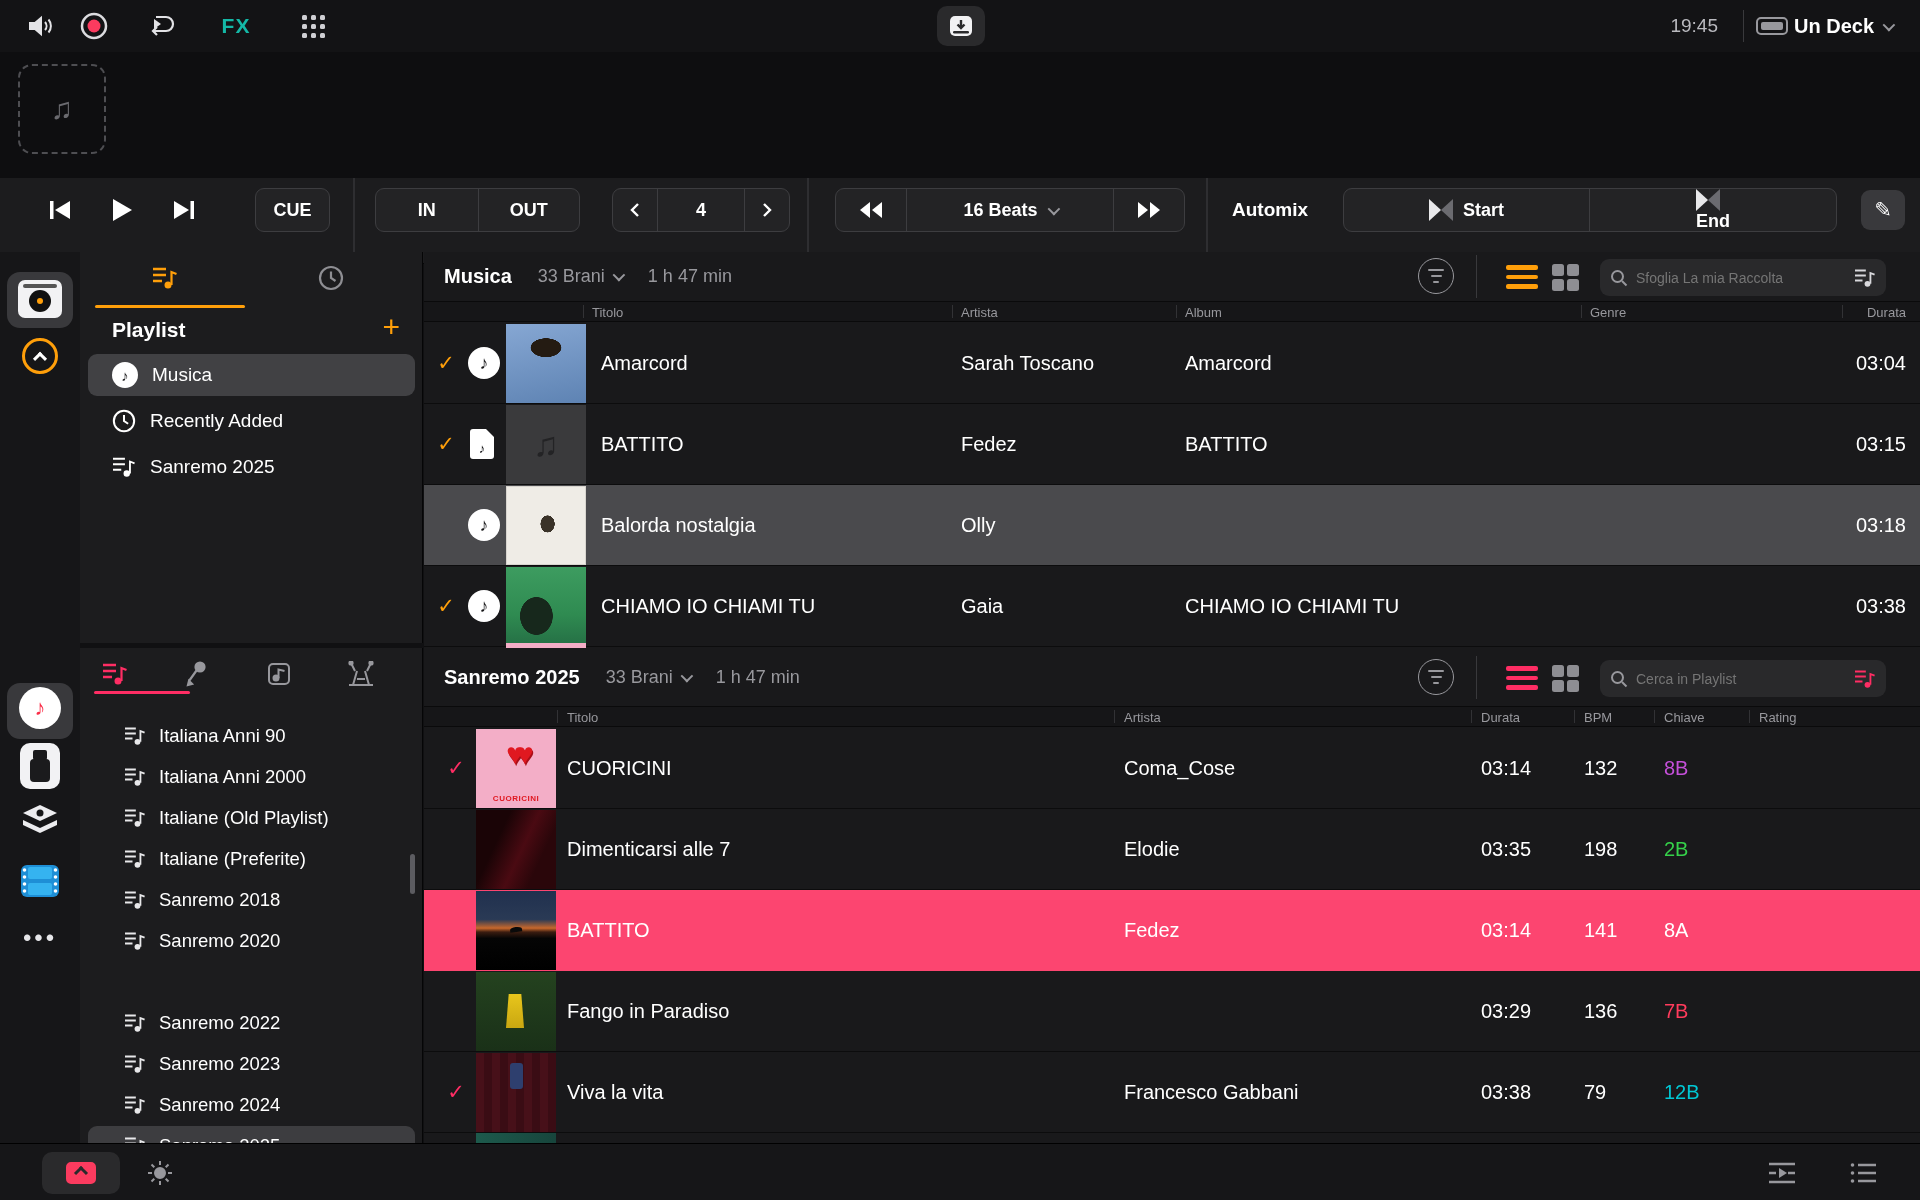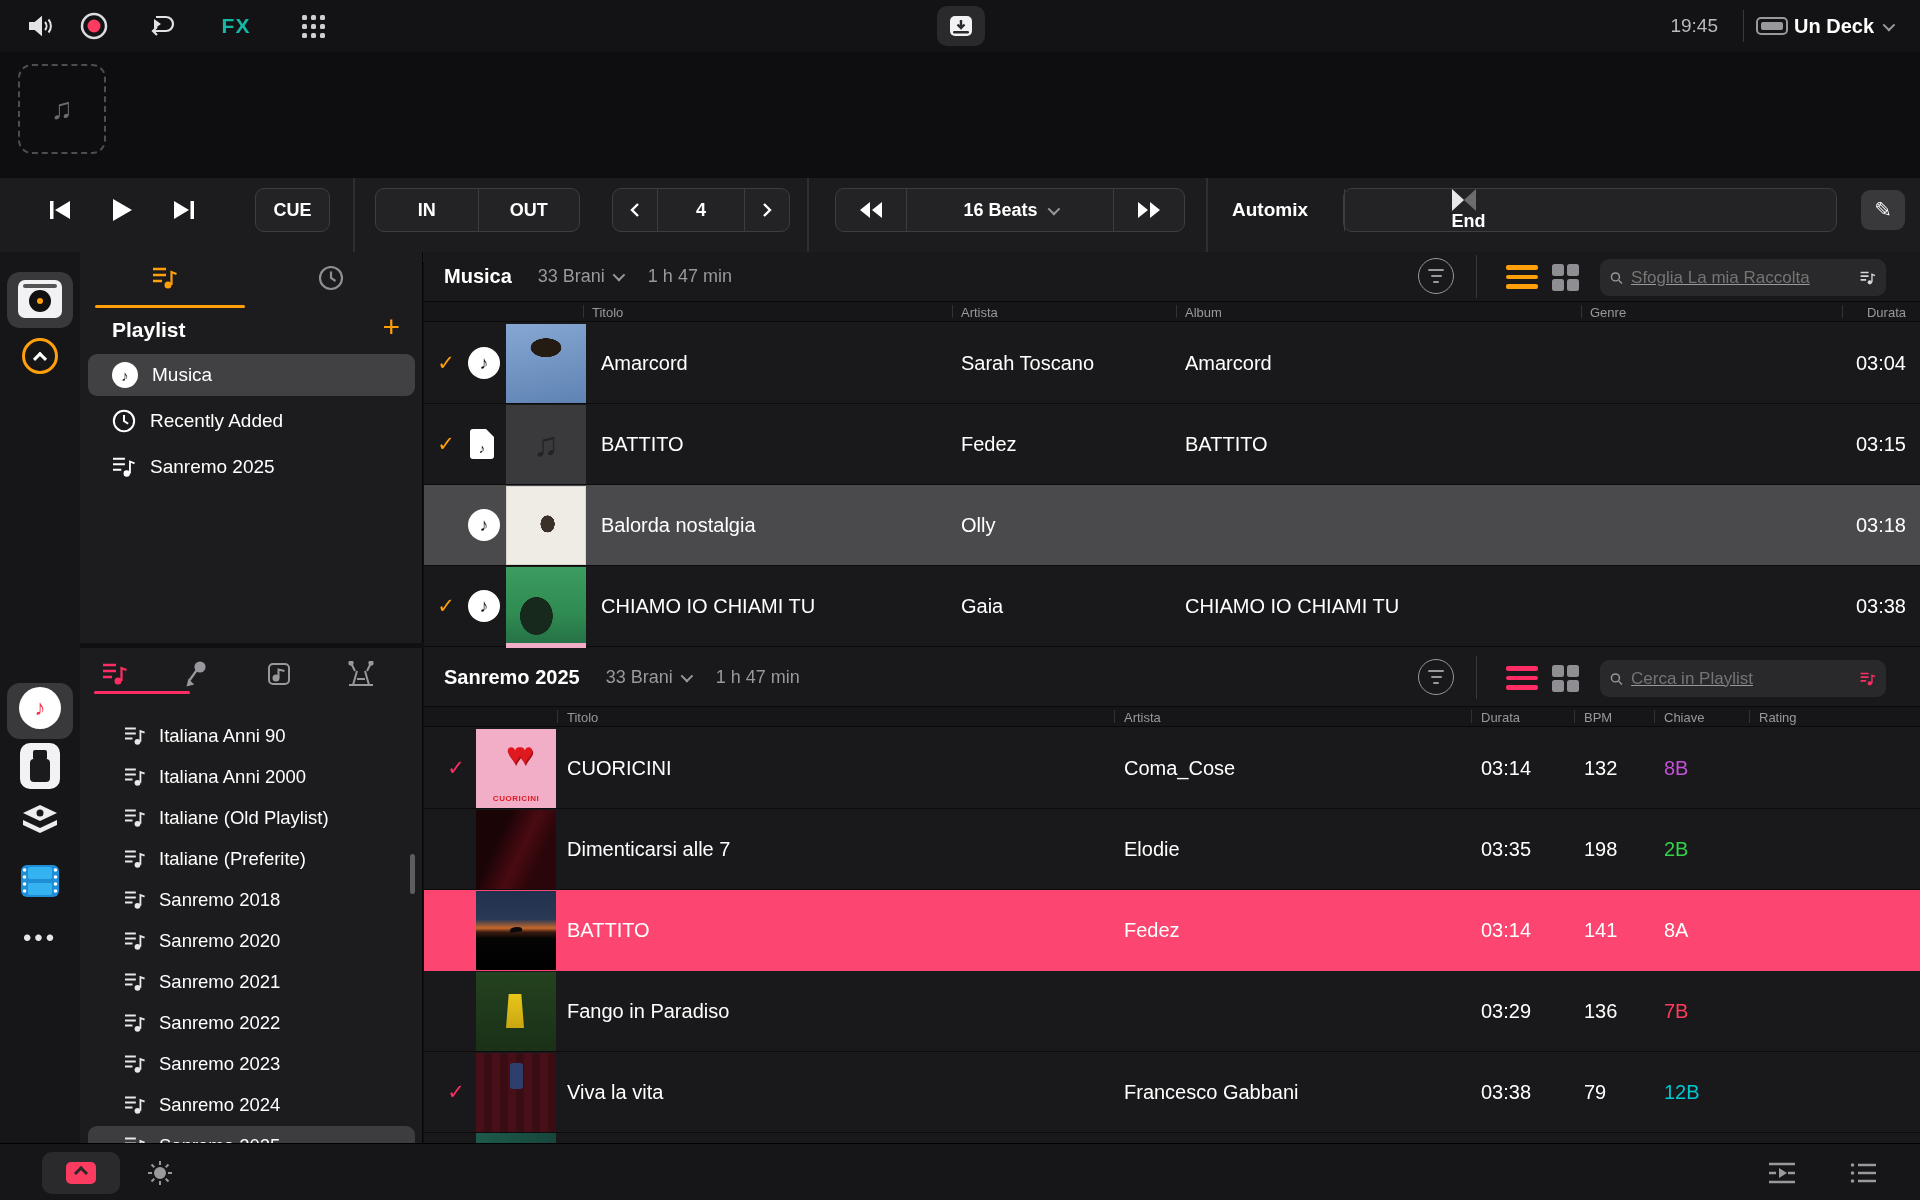--- a/index.html
+++ b/index.html
@@ -81,21 +81,21 @@
   .p-dur { margin-left:26px; font-size:18px; color:#98989d; }
   .filter { position:absolute; width:36px; height:36px; border:1.5px solid #98989d; border-radius:50%; top:6px; left:994px; display:flex; flex-direction:column; align-items:center; justify-content:center; gap:3.5px; }
   .filter i { height:2.5px; background:#98989d; border-radius:1px; }
   .filter i:nth-child(1){width:16px;} .filter i:nth-child(2){width:11px;} .filter i:nth-child(3){width:6px;}
   .hv-sep { position:absolute; left:1052px; top:3px; height:43px; width:1px; background:#39393c; }
   .hamburger { position:absolute; top:13px; left:1082px; display:flex; flex-direction:column; gap:5px; }
   .hamburger i { width:32px; height:4.5px; border-radius:2px; }
   .grid4 { position:absolute; top:12px; left:1128px; display:grid; grid-template-columns:12px 12px; grid-gap:3px; }
   .grid4 i { width:12px; height:12px; background:#8e8e93; border-radius:2.5px; }
   .searchbox { position:absolute; left:1176px; top:7px; width:286px; height:37px; background:#29292b; border-radius:9px; display:flex; align-items:center; padding:0 10px; gap:8px; }
-  .searchbox input { flex:1; background:transparent; border:0; outline:0; color:#98989d; font-size:17px; font-family:inherit;text-decoration:underline; }
+  .searchbox input { flex:1; background:transparent; border:0; outline:0; color:#98989d; font-size:14px; font-family:inherit; }
   .colheader { position:absolute; left:0; width:100%; height:21px; background:#161618; border-top:1px solid #0a0a0b; border-bottom:1px solid #0a0a0b; font-size:13px; color:#98989d; }
   .colheader span { position:absolute; top:3px; }
   .colheader .vline { background:#323235; top:3px; bottom:3px; }
 
   .row { position:absolute; left:0; width:1496px; height:81px; border-bottom:1px solid #0c0c0d; }
   .row.sel-gray { background:#4a4a4d; }
   .row.sel-pink { background:#fc4570; border-bottom-color:#fc4570; }
   .chk { position:absolute; top:0; height:80px; display:flex; align-items:center; font-size:21px; font-weight:700; }
   .chk.orange { color:#ff9f0a; left:8px; width:28px; justify-content:center; }
   .chk.pink { color:#ff2d64; left:18px; width:28px; justify-content:center; }
@@ -258,20 +258,27 @@
             <path d="M14 1 L24 9 L14 17 z"></path>
           </svg>
       </span>
     </div>
 
     <div class="t-sep" style="left:1206px;"></div>
 
     <div class="automix-label" style="left:1232px;">Automix</div>
 
     <div class="joined" style="left:1343px;width:494px;">
+      <span class="cell" style="width:246px;font-weight:600;">
+        <span class="diamond">
+            <span class="l"></span>
+            <span class="r"></span>
+          </span>
+        <span>Start</span>
+      </span>
       <span class="div"></span>
       <span class="cell" style="width:247px;font-weight:600;flex-direction:column;">
         <span class="diamond">
             <span class="l"></span>
             <span class="r"></span>
           </span>
         <span>End</span>
       </span>
     </div>
 
@@ -444,28 +451,20 @@
         <span>Sanremo 2018</span>
       </div>
     <div class="lsb-item" style="top:273px;text-align:center;">
         <svg width="22" height="20" viewBox="0 0 26 24" fill="none" stroke="#e8e8ea" stroke-width="2.6">
           <path d="M1 3 h13 M1 9 h13 M1 15 h9"></path>
           <circle cx="16" cy="19" r="3.5" fill="#e8e8ea" stroke="none"></circle>
           <path d="M19.5 19 V6 l5 2" stroke-width="2.2"></path>
         </svg>
         <span>Sanremo 2020</span>
       </div>
-    <div class="lsb-item" style="top:314px;">
-        <svg width="22" height="20" viewBox="0 0 26 24" fill="none" stroke="#e8e8ea" stroke-width="2.6">
-          <path d="M1 3 h13 M1 9 h13 M1 15 h9"></path>
-          <circle cx="16" cy="19" r="3.5" fill="#e8e8ea" stroke="none"></circle>
-          <path d="M19.5 19 V6 l5 2" stroke-width="2.2"></path>
-        </svg>
-        <span>Sanremo 2021</span>
-      </div>
     <div class="lsb-item" style="top:355px;">
         <svg width="22" height="20" viewBox="0 0 26 24" fill="none" stroke="#e8e8ea" stroke-width="2.6">
           <path d="M1 3 h13 M1 9 h13 M1 15 h9"></path>
           <circle cx="16" cy="19" r="3.5" fill="#e8e8ea" stroke="none"></circle>
           <path d="M19.5 19 V6 l5 2" stroke-width="2.2"></path>
         </svg>
         <span>Sanremo 2022</span>
       </div>
     <div class="lsb-item" style="top:396px;">
         <svg width="22" height="20" viewBox="0 0 26 24" fill="none" stroke="#e8e8ea" stroke-width="2.6">

